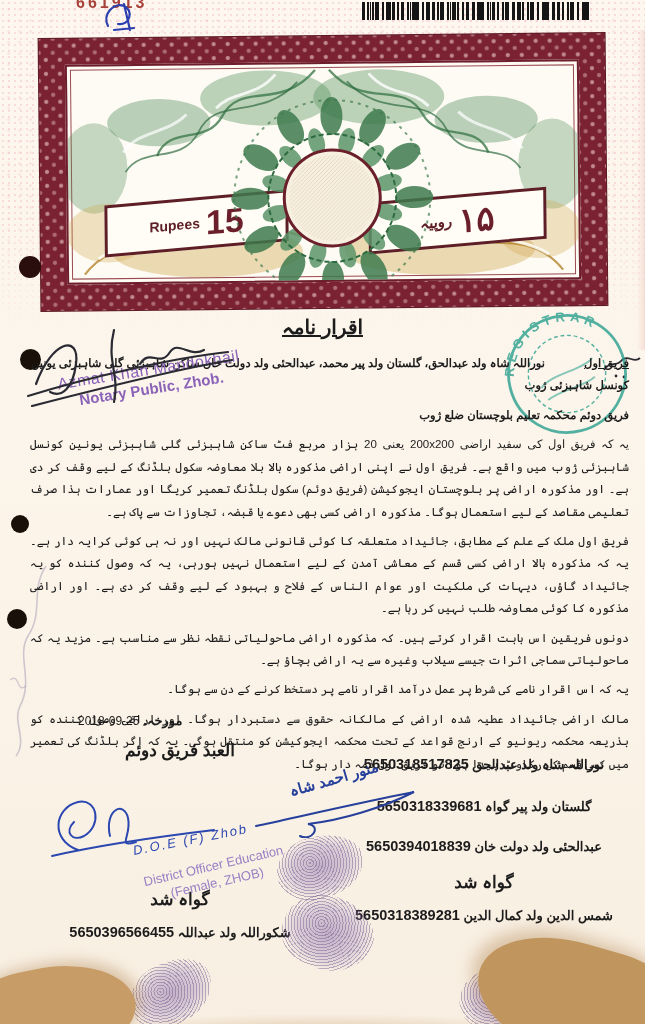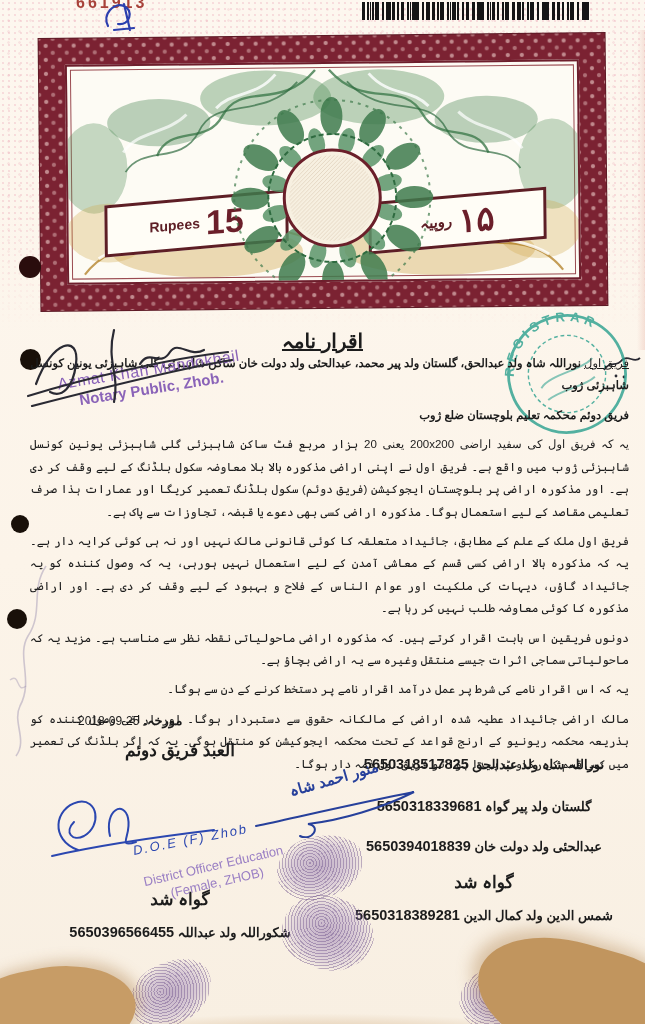--- a/index.html
+++ b/index.html
@@ -30,36 +30,36 @@
   .foliage{position:absolute;inset:0;width:100%;height:100%;}
   .medallion{position:absolute;left:154px;top:24px;width:220px;height:220px;z-index:3;}
   .banner{position:absolute;top:132px;height:46px;z-index:2;background:#fffdf6;
     border:3px solid #5d1e25;display:flex;align-items:center;justify-content:center;gap:6px;}
   .banner.en{left:36px;width:178px;transform:skewY(-4.5deg);}
   .banner.ur{right:32px;width:172px;transform:skewY(-4.5deg);direction:rtl;}
   .banner .small{font-size:14px;font-weight:bold;color:#5d1e25;}
   .banner .big{font-size:34px;font-weight:bold;color:#6b1f2a;line-height:1;}
   .banner.ur .small{font-size:15px;}
   
-  .title{position:absolute;left:0;right:0;top:329px;text-align:center;font-size:20px;
+  .title{position:absolute;left:0;right:0;top:315px;text-align:center;font-size:20px;
     font-weight:bold;text-decoration:underline;direction:rtl;}
   
   .notary-sign{position:absolute;left:22px;top:322px;z-index:5;}
   .notary-stamp{position:absolute;left:58px;top:360px;transform:rotate(-9deg);z-index:4;
     color:#8a63b8;text-align:center;line-height:1.25;}
   .notary-stamp .l1{font-size:16px;letter-spacing:.5px;}
   .notary-stamp .l2{font-size:15px;font-weight:bold;}
   .registrar{position:absolute;left:498px;top:308px;width:138px;height:132px;
     transform:rotate(-14deg);opacity:.8;z-index:1;}
   
   .deed{position:absolute;left:30px;right:16px;top:352px;direction:rtl;text-align:right;
     font-size:11.5px;line-height:1.95;z-index:2;}
   .deed p{margin:0 0 7px;text-align:justify;}
   .deed p.head{font-weight:bold;text-align:right;}
-  .deed .lead{text-decoration:underline;font-weight:normal;}
+  .deed .lead{text-decoration:underline;font-weight:bold;margin-left:36px;}
   
   .dot{position:absolute;border-radius:50%;background:#191009;}
   .scribble{position:absolute;pointer-events:none;}
   
   .dateline{position:absolute;left:78px;top:712px;direction:rtl;font-size:14px;}
   .dateline .lab{font-weight:bold;font-size:13px;}
   .dateline .val{font-weight:normal;font-size:12px;letter-spacing:.5px;}
   .col{position:absolute;top:740px;text-align:center;direction:rtl;}
   .col.left{left:36px;width:288px;height:250px;}
   .col.right{left:336px;width:296px;height:260px;}
@@ -204,21 +204,21 @@
     <text font-size="14" font-weight="bold" letter-spacing="4.5" fill="#2aa08e" font-family="Liberation Sans, sans-serif">
       <textPath href="#regArc" startOffset="6%">REGISTRAR</textPath>
     </text>
   </svg>
 
   <div class="deed">
     <p class="head"><span class="lead">فریق اول</span> <span>نوراللہ شاہ ولد عبدالحق، گلستان ولد پیر محمد، عبدالحئی ولد دولت خان ساکن شاہبزئی گلی شاہبزئی یونین کونسل شاہبزئی ژوب</span></p>
     <p class="head">فریق دوئم محکمہ تعلیم بلوچستان ضلع ژوب</p>
     <p>یہ کہ فریق اول کی سفید اراضی 200x200 یعنی 20 ہزار مربع فٹ ساکن شاہبزئی گلی شاہبزئی یونین کونسل شاہبزئی ژوب میں واقع ہے۔ فریق اول نے اپنی اراضی مذکورہ بالا بلا معاوضہ سکول بلڈنگ کے لیے وقف کر دی ہے۔ اور مذکورہ اراضی پر بلوچستان ایجوکیشن (فریق دوئم) سکول بلڈنگ تعمیر کریگا اور عمارات ہذا صرف تعلیمی مقاصد کے لیے استعمال ہوگا۔ مذکورہ اراضی کسی بھی دعوے یا قبضہ، تجاوزات سے پاک ہے۔</p>
     <p>فریق اول ملک کے علم کے مطابق، جائیداد متعلقہ کا کوئی قانونی مالک نہیں اور نہ ہی کوئی کرایہ دار ہے۔ یہ کہ مذکورہ بالا اراضی کسی قسم کے معاشی آمدن کے لیے استعمال نہیں ہورہی، یہ کہ وصول کنندہ کو یہ جائیداد گاؤں، دیہات کی ملکیت اور عوام الناس کے فلاح و بہبود کے لیے وقف کر دی ہے۔ اور اراضی مذکورہ کا کوئی معاوضہ طلب نہیں کر رہا ہے۔</p>
-    <p>دونوں فریقین اس بابت اقرار کرتے ہیں۔ کہ مذکورہ اراضی ماحولیاتی نقطہ نظر سے مناسب ہے۔ مزید یہ کہ ماحولیاتی سماجی اثرات جیسے منتقل وغیرہ سے یہ اراضی بچاؤ ہے۔</p>
+    <p>دونوں فریقین اس بابت اقرار کرتے ہیں۔ کہ مذکورہ اراضی ماحولیاتی نقطہ نظر سے مناسب ہے۔ مزید یہ کہ ماحولیاتی سماجی اثرات جیسے سیلاب وغیرہ سے یہ اراضی بچاؤ ہے۔</p>
     <p>یہ کہ اس اقرار نامے کی شرط پر عمل درآمد اقرار نامے پر دستخط کرنے کے دن سے ہوگا۔</p>
     <p>مالک اراضی جائیداد عطیہ شدہ اراضی کے مالکانہ حقوق سے دستبردار ہوگا۔ اور اراضی وصول کنندہ کو بذریعہ محکمہ ریونیو کے ارنج قواعد کے تحت محکمہ ایجوکیشن کو منتقل ہوگی۔ یہ کہ اگر بلڈنگ کی تعمیر میں کسی قسم کی رکاوٹ پیدا ہوا تو فریق اول ذمہ دار ہوگا۔</p>
   </div>
 
   <div class="dot" style="left:19px;top:256px;width:22px;height:22px;background:#2a0d0d"></div>
   <div class="dot" style="left:20px;top:349px;width:21px;height:21px"></div>
   <div class="dot" style="left:11px;top:515px;width:18px;height:18px"></div>
   <div class="dot" style="left:7px;top:609px;width:20px;height:20px"></div>
   <svg class="scribble" style="left:602px;top:352px;width:40px;height:28px" viewBox="0 0 40 28">
     <path d="M2,18 C8,8 14,16 20,8 C26,2 32,12 38,6" fill="none" stroke="#2a2a33" stroke-width="1.8"></path>

